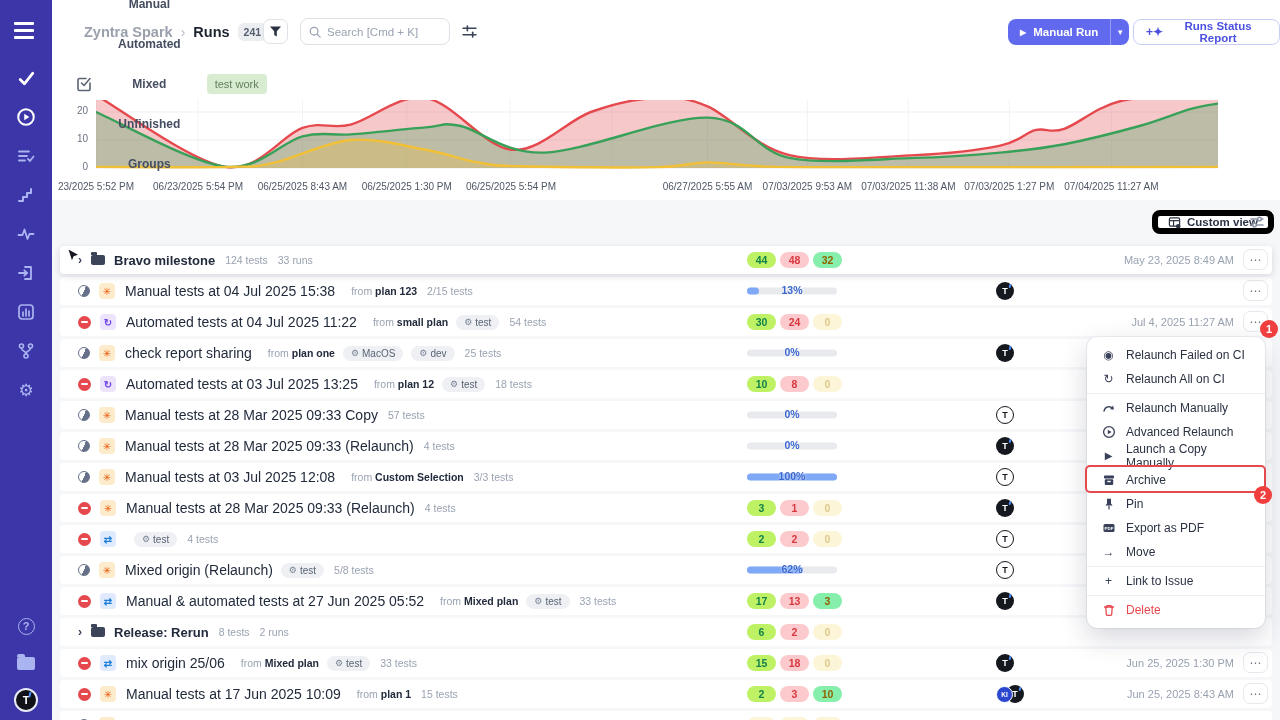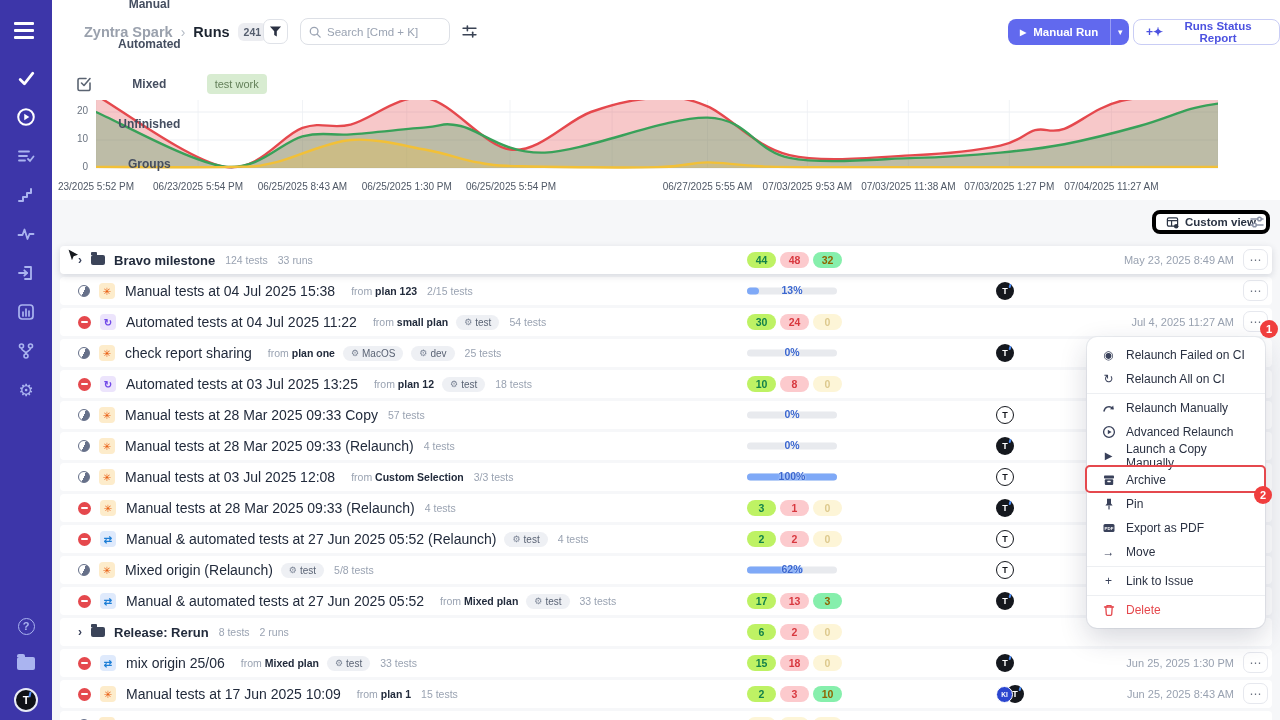--- a/index.html
+++ b/index.html
@@ -55,21 +55,21 @@
   .tab { font-size:12px; font-weight:bold; color:#454e60; cursor:pointer; }
   .tag-pill { background:#d8ecd1; color:#64805a; font-size:11px; border-radius:4px; padding:4px 8px; cursor:pointer;}
 
   
   #chart-svg { position:absolute; left:96px; top:100px; z-index:2; }
   .ytick { position:absolute; left:58px; width:30px; text-align:right; font-size:10px; color:#6a7380; z-index:3;}
   #xlabels { position:absolute; left:96px; top:181px; width:1122px; height:13px; z-index:3;}
   #xlabels span { position:absolute; transform:translateX(-50%); font-size:10px; color:#4f5866; white-space:nowrap; }
 
   
-  .btn-custom-view { position:absolute; left:1152px; top:210px; height:24px; background:#fff; border:4px solid #000000; border-radius:8px;
+  .btn-custom-view { position:absolute; left:1152px; top:210px; height:24px; background:#fff; border:6px solid #000000; border-radius:8px;
                      display:flex; align-items:center; gap:6px; padding:0 10px; font-size:11.5px; color:#2b3444; font-weight:bold;
                      cursor:pointer; z-index:5; font-family:"Liberation Sans",sans-serif;}
   .cv-sliders { position:absolute; left:1249px; top:214px; width:16px; height:16px; cursor:pointer; z-index:5;}
 
   
   #rows { position:absolute; left:60px; top:246px; width:1212px; z-index:4; }
   .row { position:relative; height:28px; background:#fff; border-radius:4px; margin-bottom:3px; display:flex; align-items:center; }
   .row.elevated { box-shadow:0 2px 7px rgba(20,30,60,0.14); z-index:6; }
   .row-left { display:flex; align-items:center; padding-left:18px; white-space:nowrap; }
   .chev { color:#39415a; font-size:12px; font-weight:bold; margin-right:9px; cursor:pointer;}
@@ -496,21 +496,20 @@
           <span class="pill pale">0</span>
         </div>
         <div class="avs">
           <span class="av filled">T</span>
         </div>
       </div>
       <div class="row">
         <div class="row-left">
           <span class="st st-stop"></span>
           <span class="ty ty-mixed">⇄</span>
-          <span class="title">Manual &amp; automated tests at 27 Jun 2025 05:52 (Relaunch)</span>
           <span class="chip">
             <span class="gear">⚙</span>
             <span>test</span>
           </span>
           <span class="meta">4 tests</span>
         </div>
         <div class="badges">
           <span class="pill green">2</span>
           <span class="pill red">2</span>
           <span class="pill pale">0</span>

